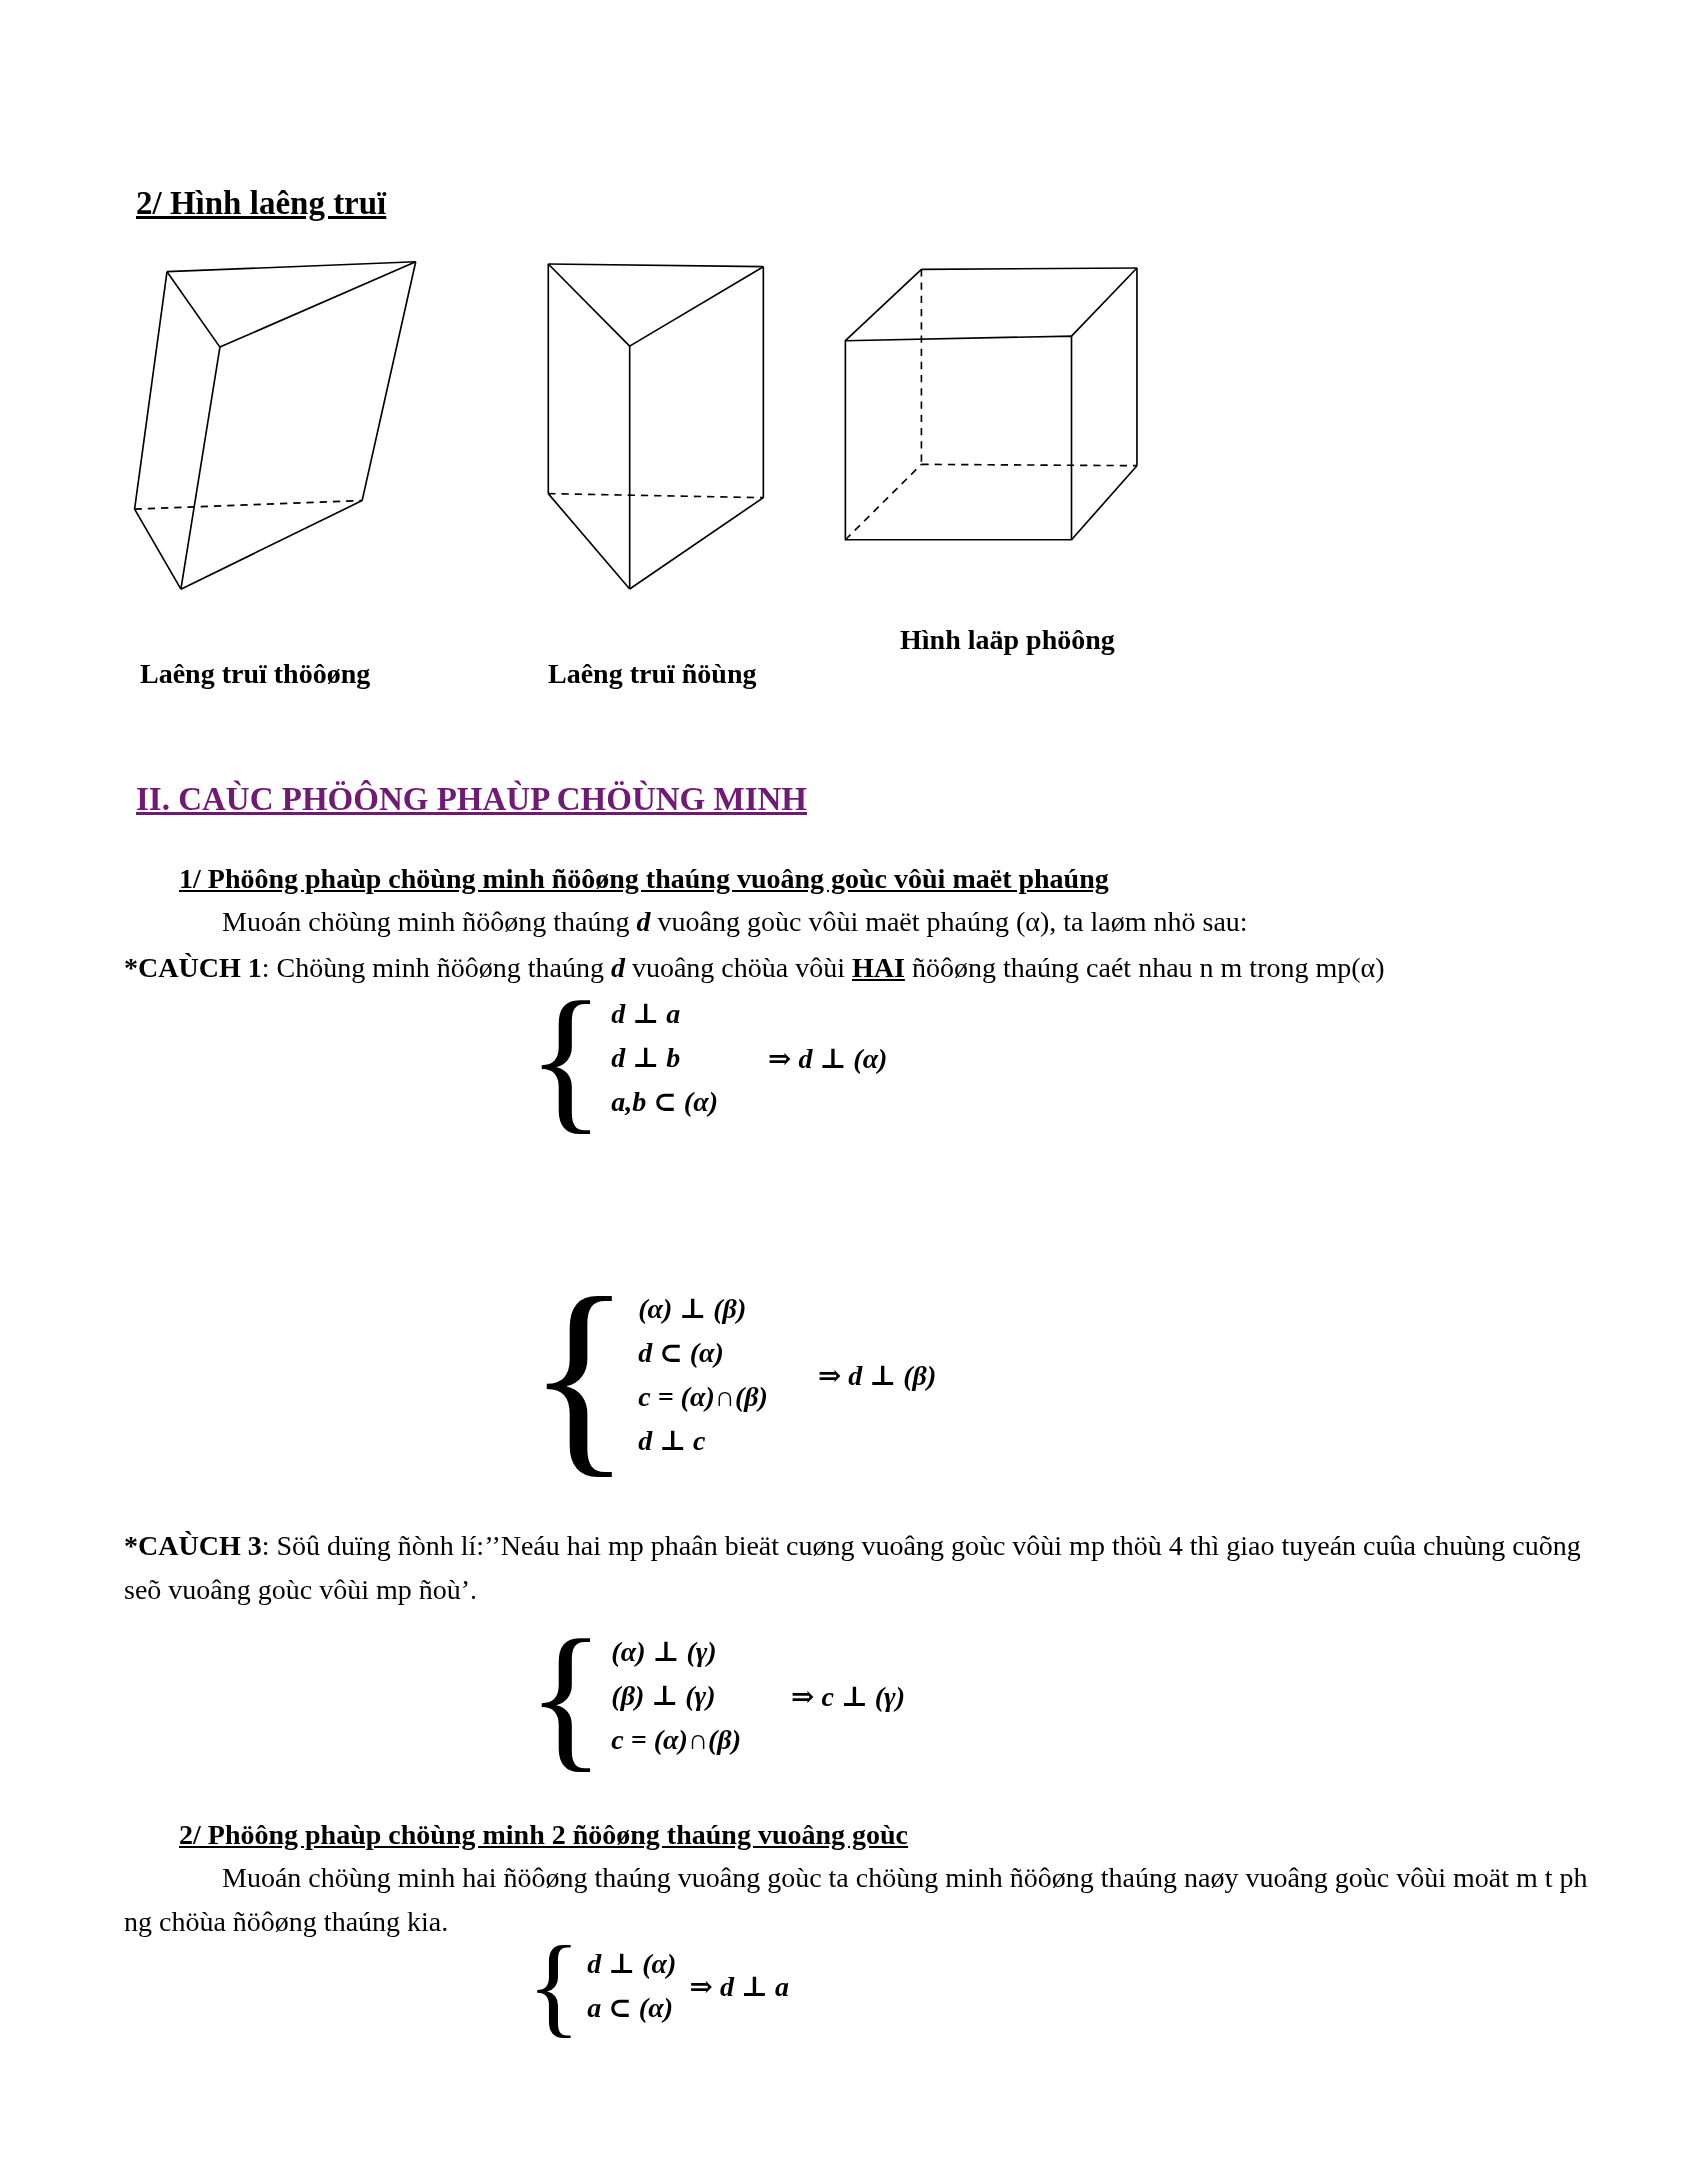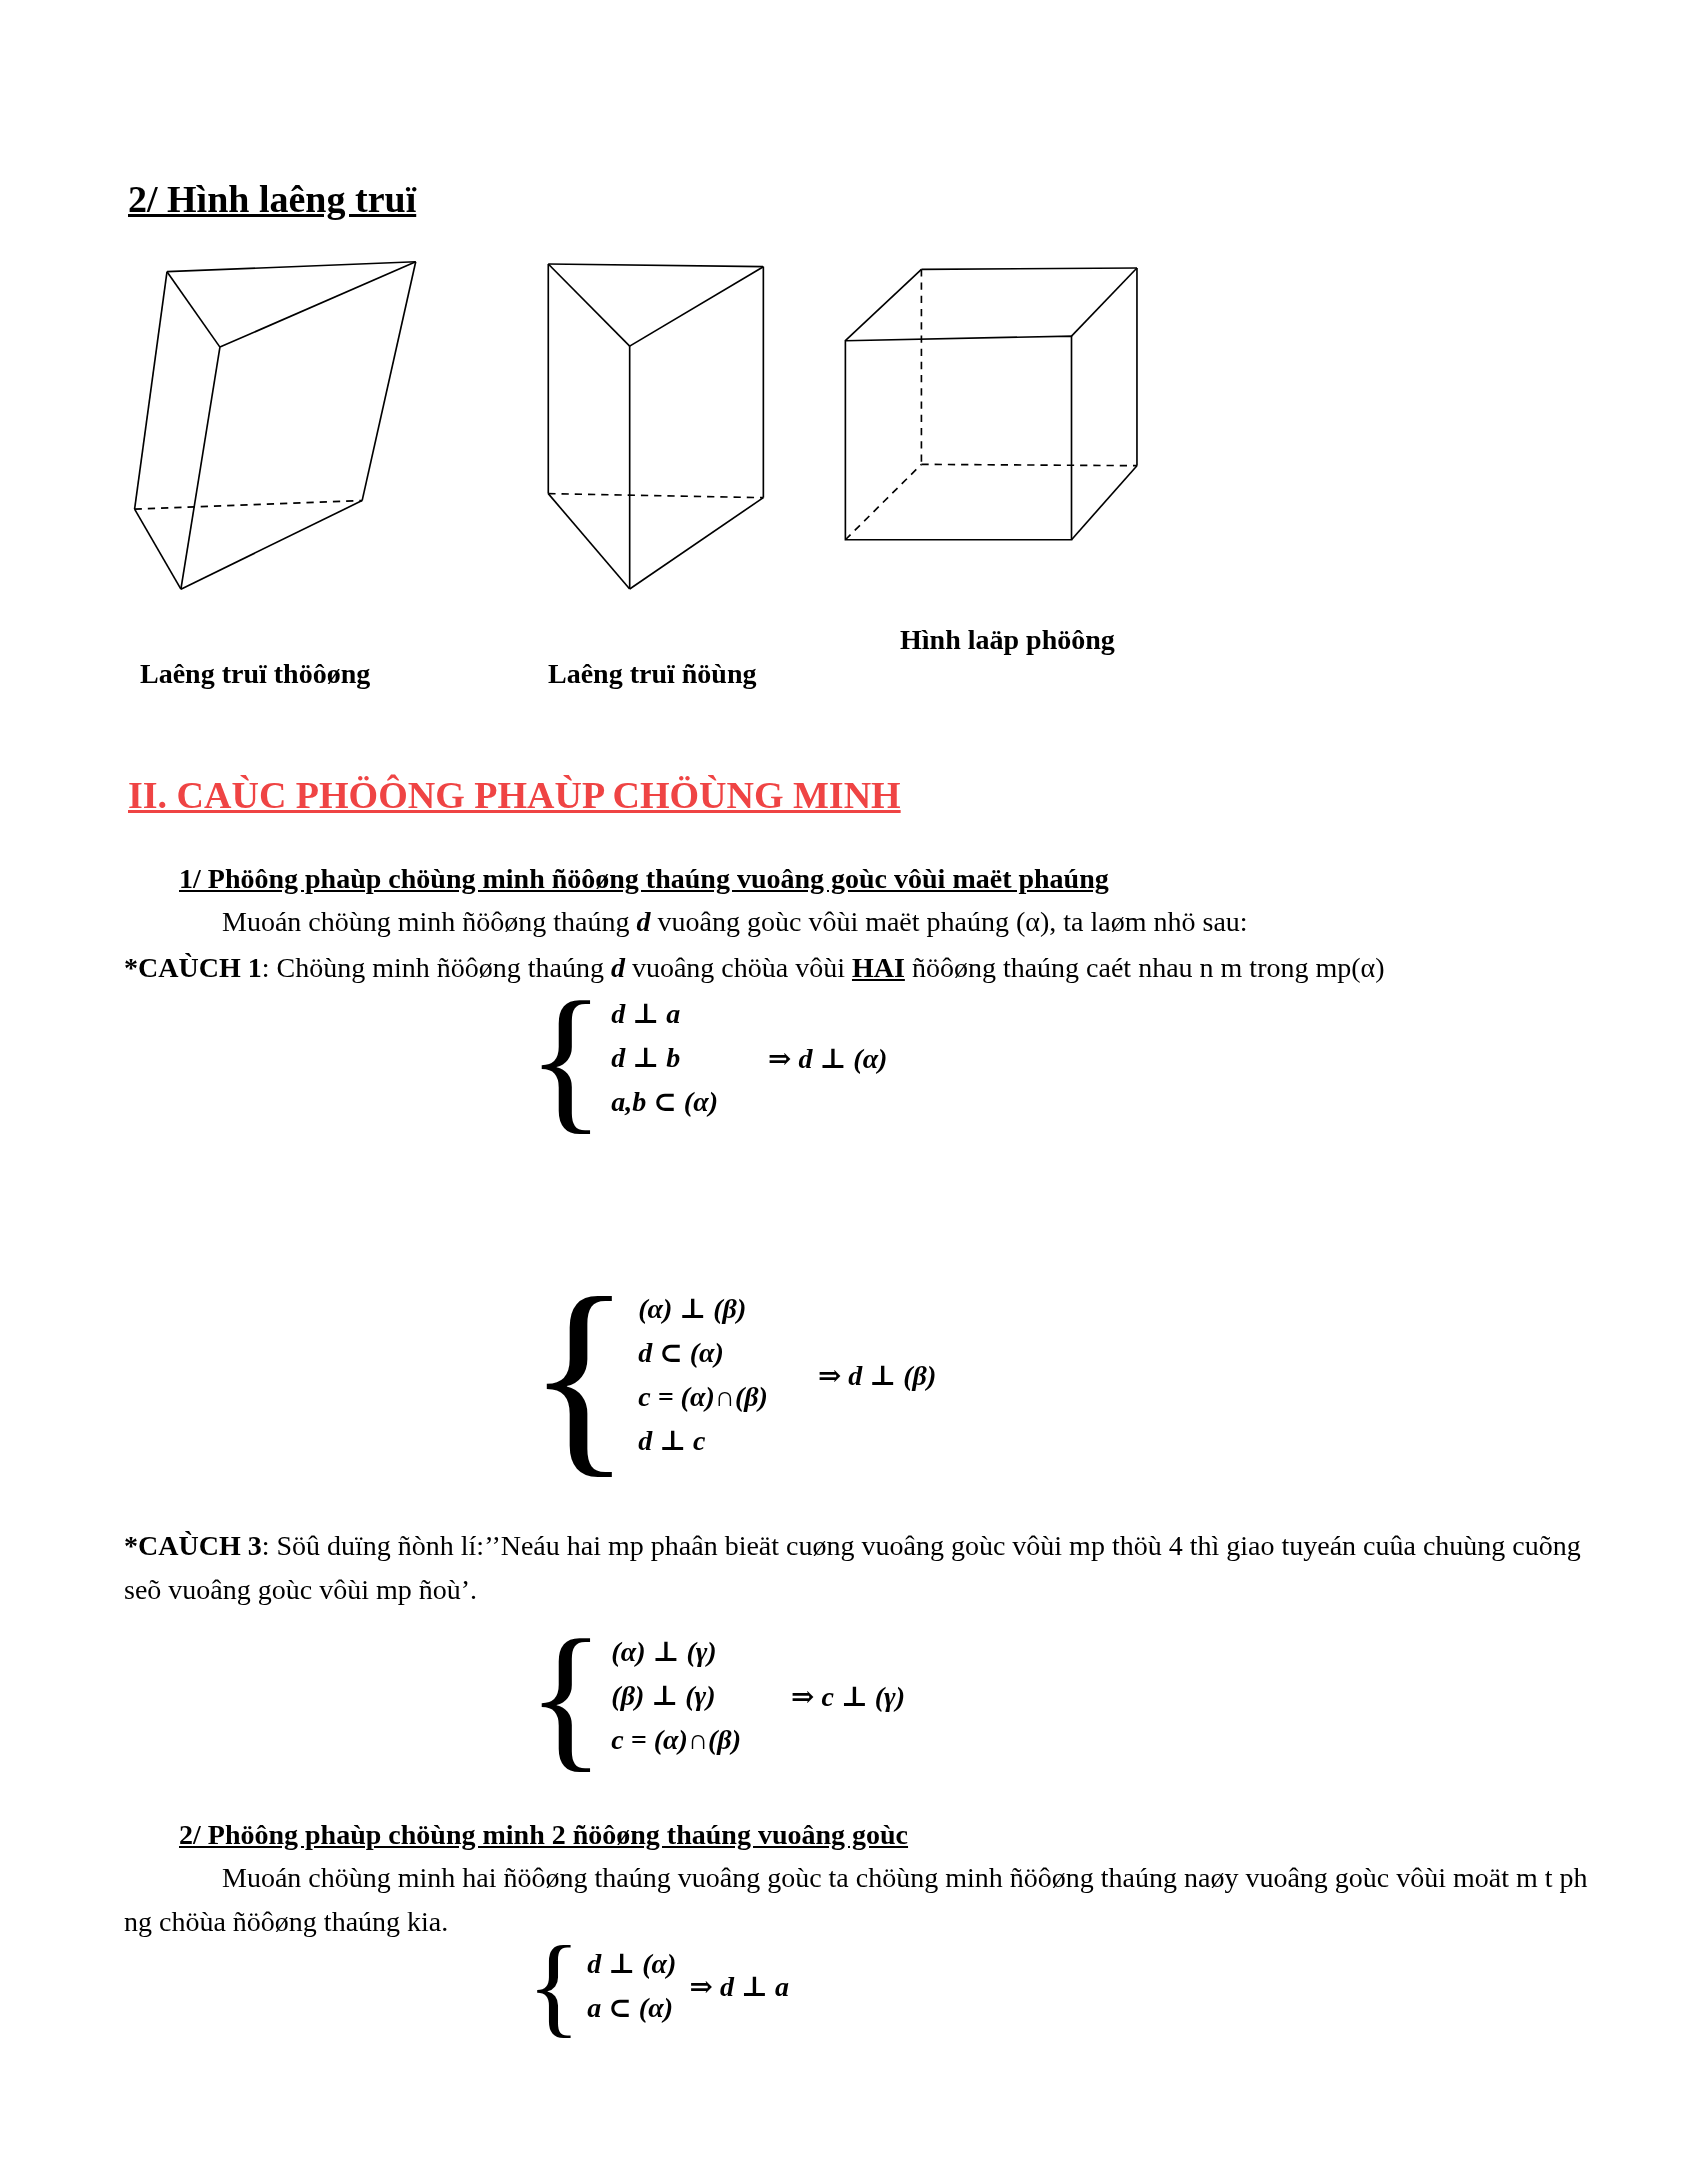--- a/index.html
+++ b/index.html
@@ -13,26 +13,26 @@
     overflow:hidden;
   }
   .para{
     position:absolute;
     font-size:28px;
     line-height:44px;
     width:1485px;
   }
   .h-title{
     position:absolute;
-    font-size:38px;
+    font-size:33px;
     font-weight:bold;
     text-decoration:underline;
-    margin:4px;
+    margin:12px;
   }
-  .red{color:#ef4444;}
+  .red{color:#701a75;}
   .b{font-weight:bold;}
   .u{text-decoration:underline;}
   .bi{font-weight:bold;font-style:italic;}
   .indent{text-indent:98px;}
   .caption{
     position:absolute;
     font-size:28px;
     font-weight:bold;
   }
   .fig{position:absolute;overflow:visible;}

